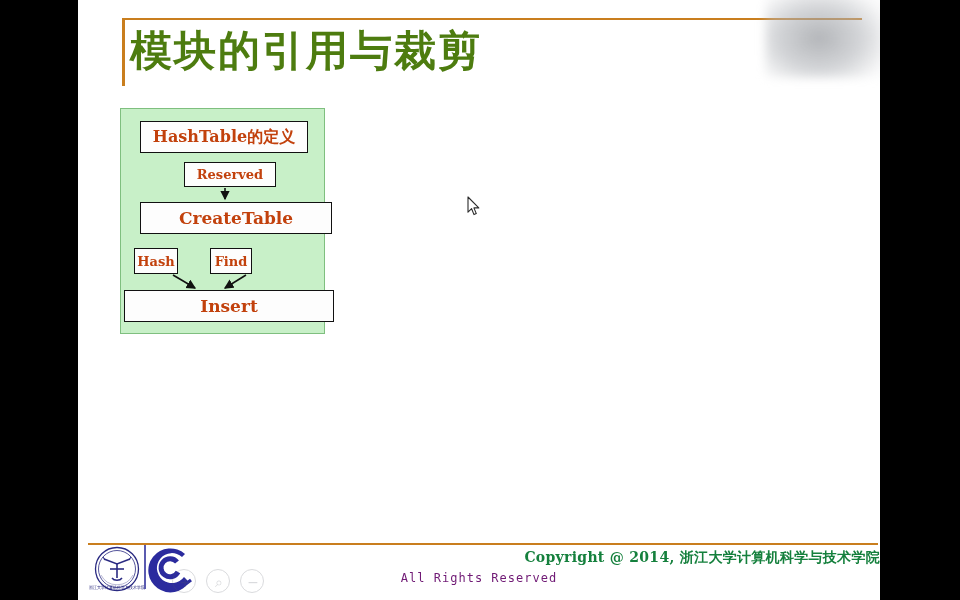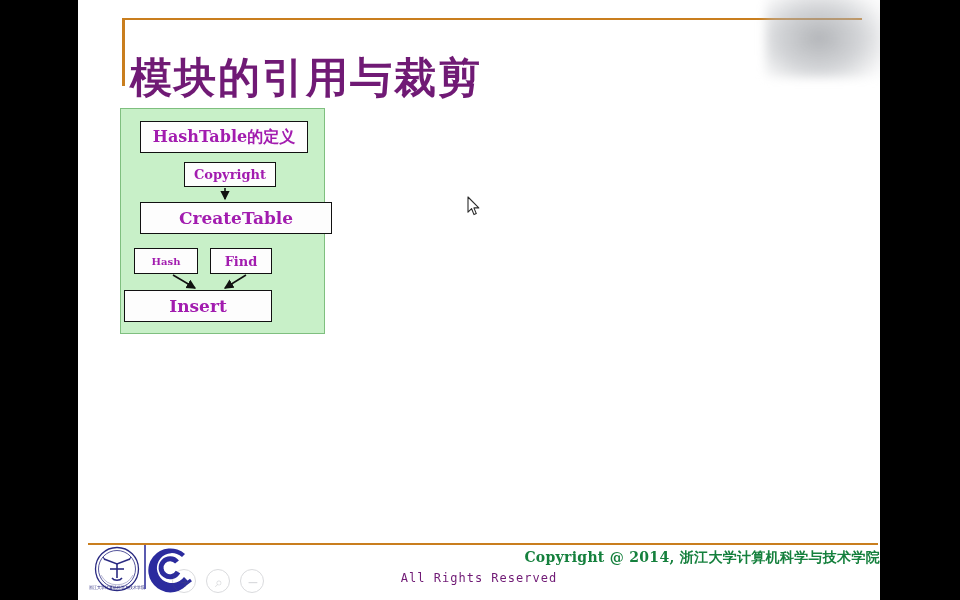--- a/index.html
+++ b/index.html
@@ -47,24 +47,23 @@
     background: #c97e1e;
   }
   #slide-title {
     position: absolute;
     left: 52px;
     top: 22px;
     font-family: "DejaVu Serif", "Liberation Serif", serif;
     font-size: 42px;
     font-weight: bold;
     letter-spacing: 2px;
-    color: #701a75;
+    color: #4d7c0f;
     white-space: nowrap;
     line-height: 58px;
-    margin-top: 27px;
   }
   
   #diagram {
     position: absolute;
     left: 42px;
     top: 108px;
     width: 205px;
     height: 226px;
     background: #c8f0c8;
     border: 1px solid #7fbf7f;
@@ -73,29 +72,29 @@
   .node {
     position: absolute;
     background: #fdfdfd;
     border: 1px solid #111111;
     box-sizing: border-box;
     display: flex;
     align-items: center;
     justify-content: center;
     font-family: "DejaVu Serif", "Liberation Serif", serif;
     font-weight: bold;
-    color: #a21caf;
+    color: #c2410c;
     white-space: nowrap;
   }
   #node-hashtable { left: 19px;  top: 12px;  width: 168px; height: 32px; font-size: 16px; }
   #node-nextprime { left: 63px;  top: 53px;  width: 92px;  height: 25px; font-size: 13px; }
   #node-createtable{left: 19px;  top: 93px;  width: 192px; height: 32px; font-size: 17px; }
-  #node-hash      { left: 13px;  top: 139px; width: 64px;  height: 26px; font-size: 10px; }
-  #node-find      { left: 89px;  top: 139px; width: 62px;  height: 26px; font-size: 13px; }
-  #node-insert    { left: 3px;   top: 181px; width: 148px; height: 32px; font-size: 17px; }
+  #node-hash      { left: 13px;  top: 139px; width: 44px;  height: 26px; font-size: 13px; }
+  #node-find      { left: 89px;  top: 139px; width: 42px;  height: 26px; font-size: 13px; }
+  #node-insert    { left: 3px;   top: 181px; width: 210px; height: 32px; font-size: 17px; }
 
   #arrows {
     position: absolute;
     left: 0; top: 0;
     width: 205px; height: 226px;
     pointer-events: none;
   }
   
   #cursor {
     position: absolute;
@@ -224,21 +223,21 @@
         </defs>
 
         <line x1="104" y1="79" x2="104" y2="90" stroke="#111111" stroke-width="1.6" marker-end="url(#ah)"></line>
 
         <line x1="52" y1="166" x2="74" y2="179" stroke="#111111" stroke-width="1.6" marker-end="url(#ah)"></line>
 
         <line x1="125" y1="166" x2="104" y2="179" stroke="#111111" stroke-width="1.6" marker-end="url(#ah)"></line>
       </svg>
 
       <div class="node" id="node-hashtable">HashTable的定义</div>
-      <div class="node" id="node-nextprime">Copyright</div>
+      <div class="node" id="node-nextprime">Reserved</div>
       <div class="node" id="node-createtable">CreateTable</div>
       <div class="node" id="node-hash">Hash</div>
       <div class="node" id="node-find">Find</div>
       <div class="node" id="node-insert">Insert</div>
     </div>
 
     <div id="blur-patch"></div>
 
     <svg id="cursor" viewBox="0 0 14 20">
       <path d="M1,1 L1,16.2 L4.6,12.7 L7,18.6 L9.3,17.6 L6.9,11.9 L11.8,11.9 z" fill="#ffffff" stroke="#2b2b2b" stroke-width="1.1" stroke-linejoin="round"></path>

